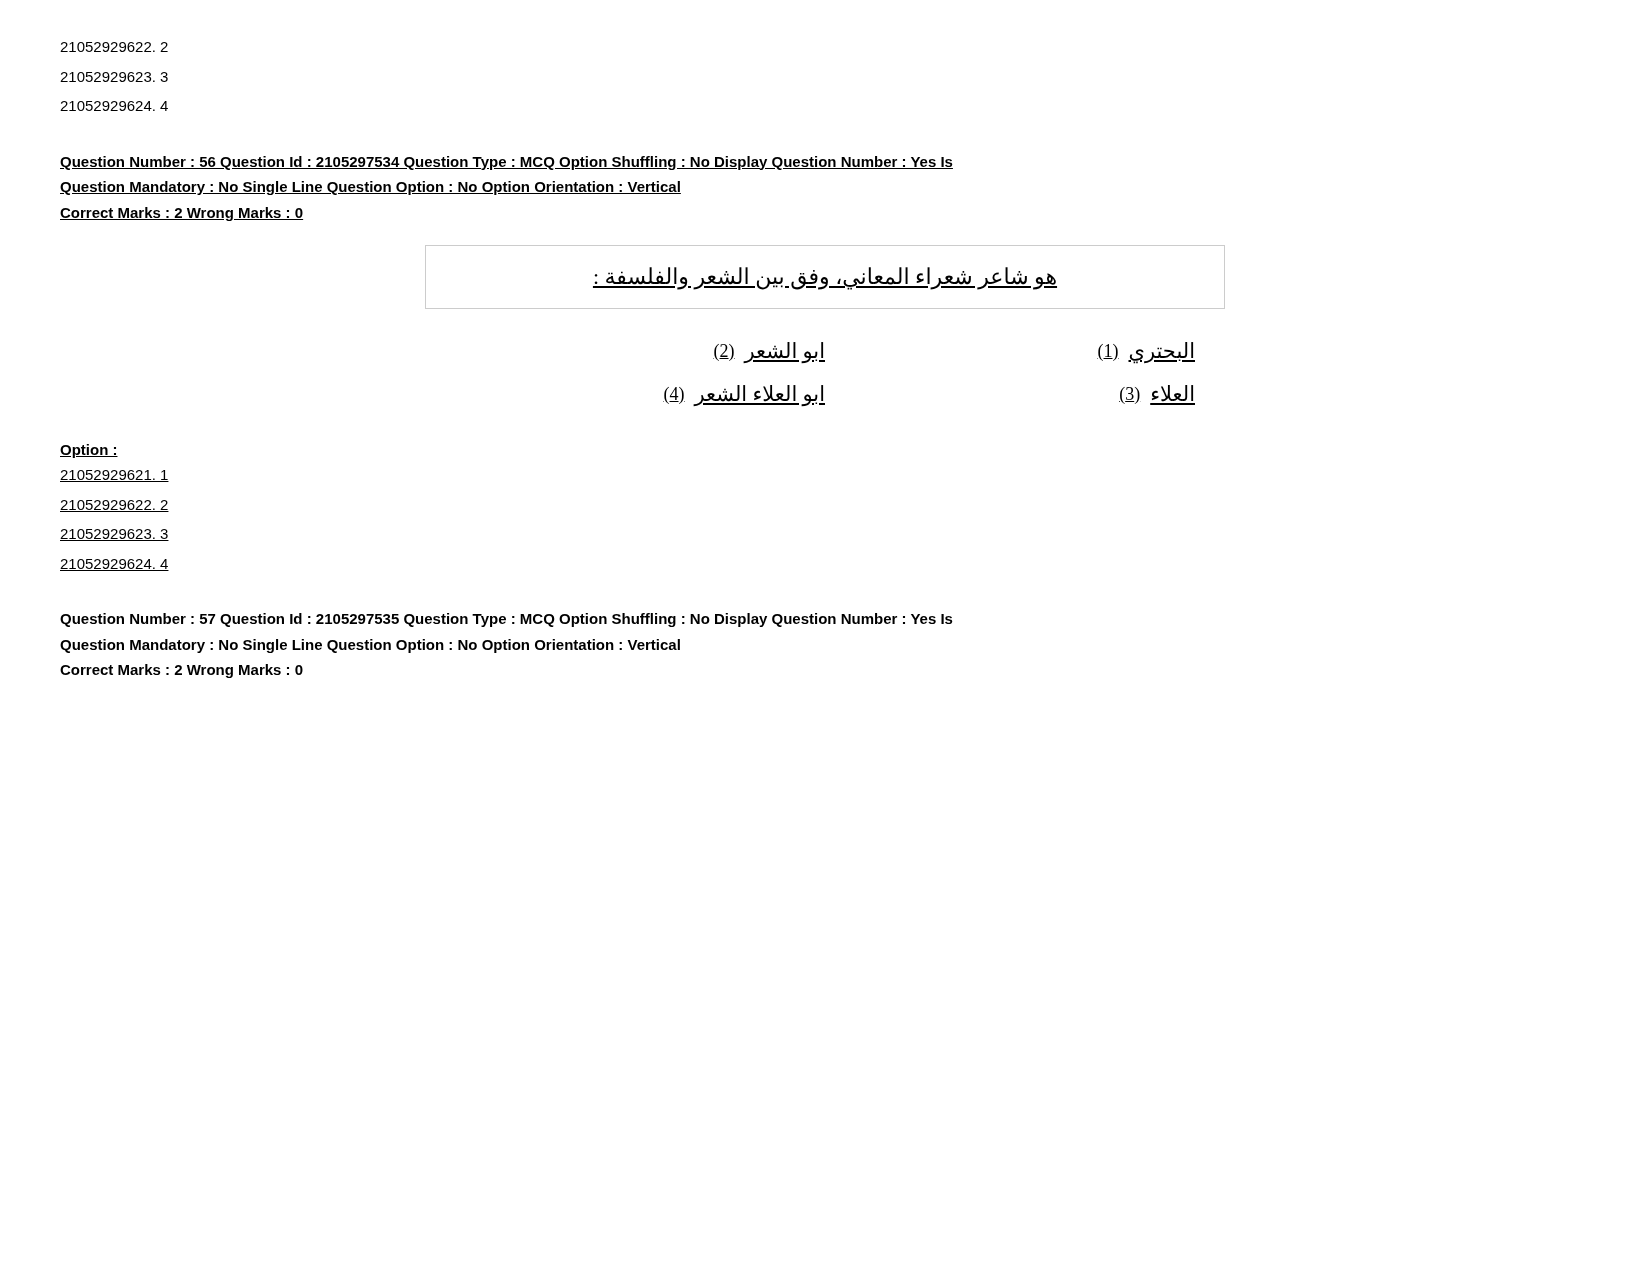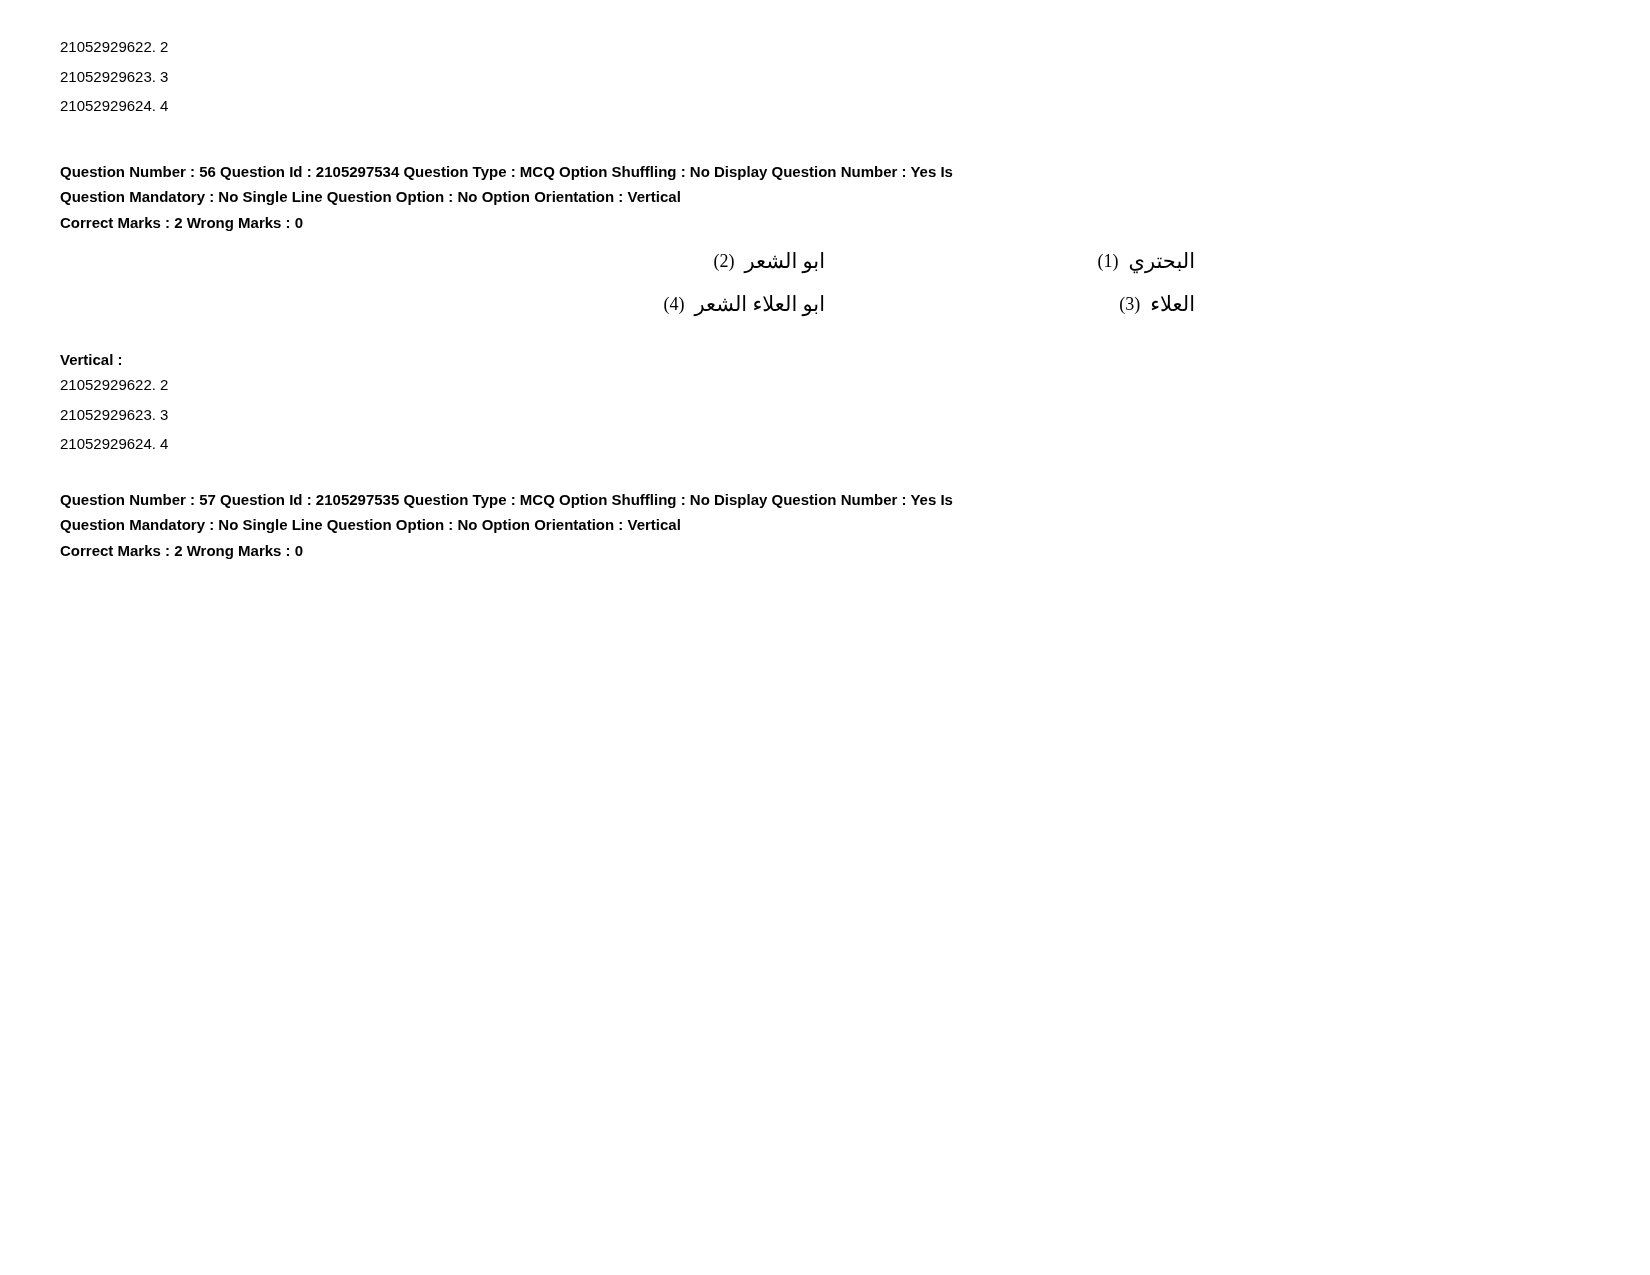--- a/index.html
+++ b/index.html
@@ -64,27 +64,28 @@
   </style>
 </head>
 <body>
 
 <div>
   <div class="options-list">21052929622. 2</div>
   <div class="options-list">21052929623. 3</div>
   <div class="options-list">21052929624. 4</div>
 </div>
 
-<div style="margin-top: 40px;">
+<div style="margin-top: 30px; text-decoration: underline;">
   <div class="question-meta">
     <div>Question Number : 56 Question Id : 2105297534 Question Type : MCQ Option Shuffling : No Display Question Number : Yes Is</div>
     <div>Question Mandatory : No Single Line Question Option : No Option Orientation : Vertical</div>
     <div>Correct Marks : 2 Wrong Marks : 0</div>
   </div>
 
+  <div class="arabic-question-box">هو شاعر شعراء المعاني، وفق بين الشعر والفلسفة :</div>
 
   <div class="options-grid">
 
     <div class="option-item">
       <span>البحتري</span>
       <span class="option-num">(1)</span>
     </div>
     <div class="option-item">
       <span>ابو الشعر</span>
       <span class="option-num">(2)</span>
@@ -93,21 +94,22 @@
     <div class="option-item">
       <span>العلاء</span>
       <span class="option-num">(3)</span>
     </div>
     <div class="option-item">
       <span>ابو العلاء الشعر</span>
       <span class="option-num">(4)</span>
     </div>
   </div>
 
-  <div class="options-label" style="margin-top: 24px;">Vertical :</div>
+  <div class="options-label" style="margin-top: 24px;">Option :</div>
+  <div class="options-list">21052929621. 1</div>
   <div class="options-list">21052929622. 2</div>
   <div class="options-list">21052929623. 3</div>
   <div class="options-list">21052929624. 4</div>
 </div>
 
 <div style="margin-top: 20px;">
   <div class="question-meta">
     <div>Question Number : 57 Question Id : 2105297535 Question Type : MCQ Option Shuffling : No Display Question Number : Yes Is</div>
     <div>Question Mandatory : No Single Line Question Option : No Option Orientation : Vertical</div>
     <div>Correct Marks : 2 Wrong Marks : 0</div>

